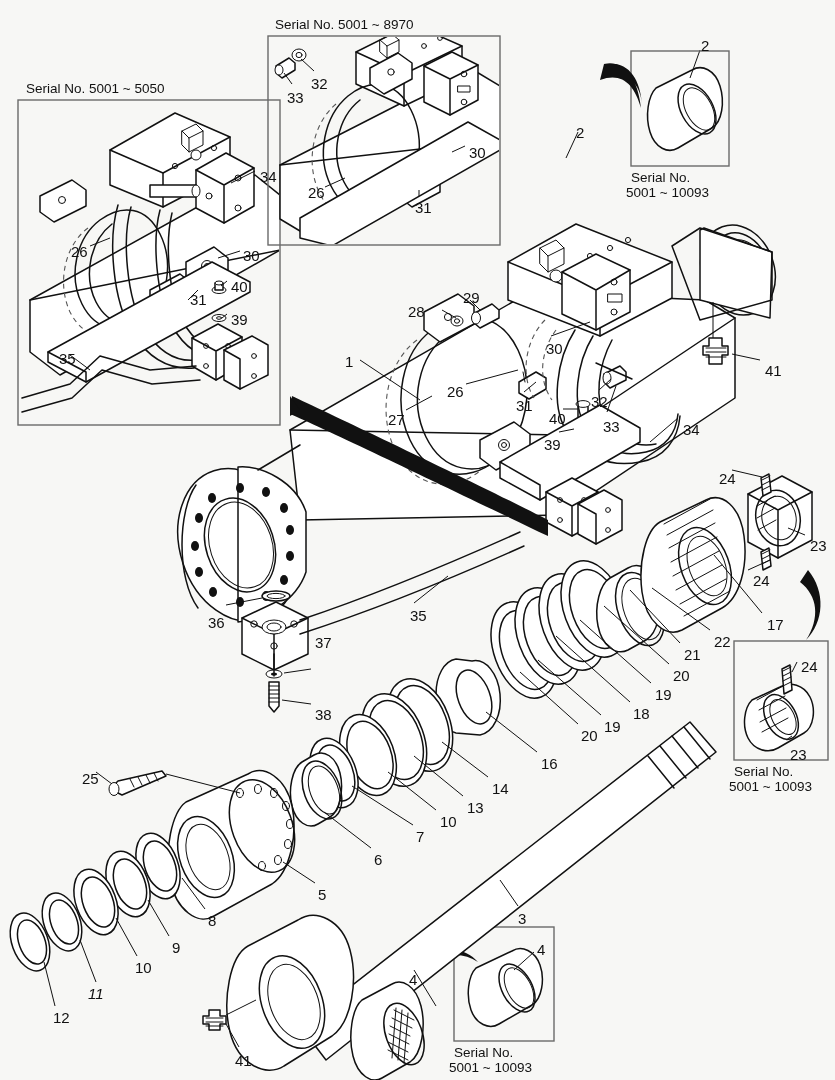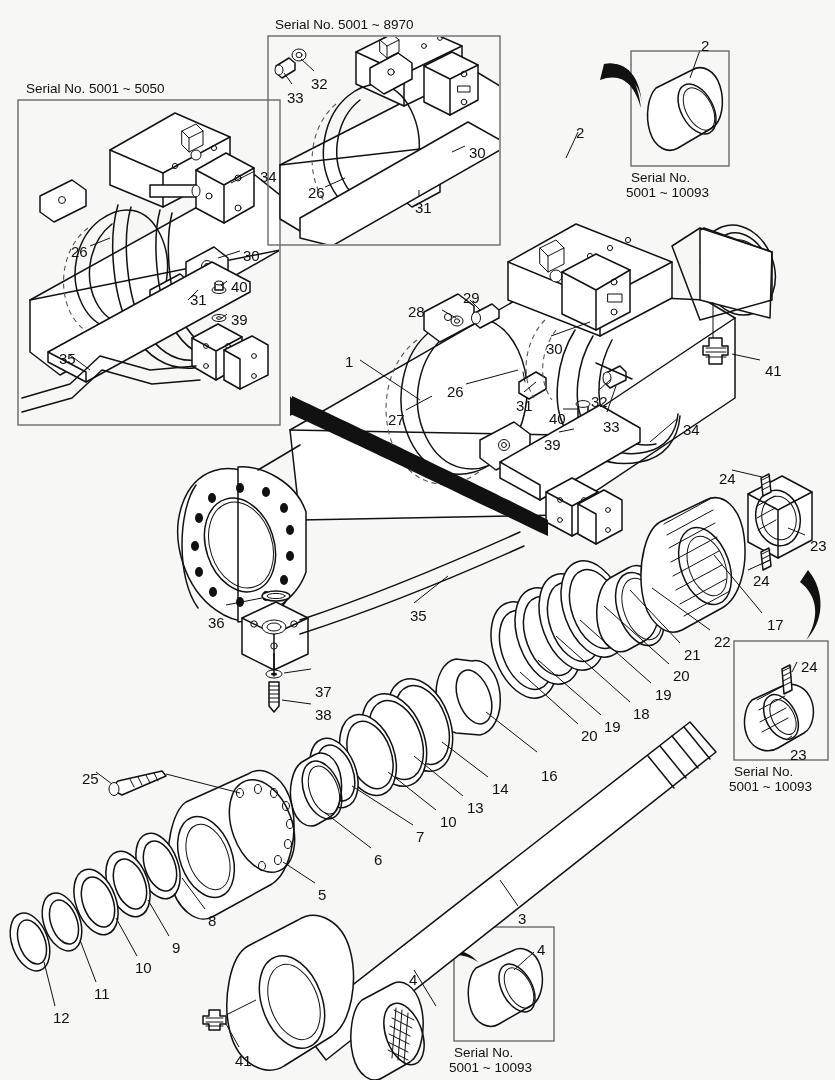--- a/index.html
+++ b/index.html
@@ -574,36 +574,36 @@
       <div class="callout" style="left: 810px; top: 538px;">23</div>
       <div class="callout" style="left: 753px; top: 573px;">24</div>
       <div class="callout" style="left: 767px; top: 617px;">17</div>
       <div class="callout" style="left: 714px; top: 634px;">22</div>
       <div class="callout" style="left: 684px; top: 647px;">21</div>
       <div class="callout" style="left: 673px; top: 668px;">20</div>
       <div class="callout" style="left: 655px; top: 687px;">19</div>
       <div class="callout" style="left: 633px; top: 706px;">18</div>
       <div class="callout" style="left: 604px; top: 719px;">19</div>
       <div class="callout" style="left: 581px; top: 728px;">20</div>
-      <div class="callout" style="left: 541px; top: 756px; margin-top: 12px;">16</div>
+      <div class="callout" style="left: 541px; top: 756px;">16</div>
       <div class="callout" style="left: 492px; top: 781px; text-align: right;">14</div>
       <div class="callout" style="left: 467px; top: 800px;">13</div>
       <div class="callout" style="left: 440px; top: 814px;">10</div>
       <div class="callout" style="left: 416px; top: 829px;">7</div>
       <div class="callout" style="left: 374px; top: 852px;">6</div>
       <div class="callout" style="left: 318px; top: 887px;">5</div>
       <div class="callout" style="left: 208px; top: 615px;">36</div>
       <div class="callout" style="left: 410px; top: 608px;">35</div>
-      <div class="callout" style="left: 315px; top: 684px;">37</div>
+      <div class="callout" style="left: 315px; top: 635px;">37</div>
       <div class="callout" style="left: 315px; top: 707px;">38</div>
       <div class="callout" style="left: 82px; top: 771px;">25</div>
       <div class="callout" style="left: 208px; top: 913px;">8</div>
       <div class="callout" style="left: 172px; top: 940px;">9</div>
       <div class="callout" style="left: 135px; top: 960px;">10</div>
-      <div class="callout" style="left: 94px; top: 986px;">11</div>
+      <div class="callout" style="left: 88px; top: 986px; font-style: italic;">11</div>
       <div class="callout" style="left: 53px; top: 1010px;">12</div>
       <div class="callout" style="left: 518px; top: 911px;">3</div>
       <div class="callout" style="left: 409px; top: 972px;">4</div>
       <div class="callout" style="left: 537px; top: 942px;">4</div>
       <div class="callout" style="left: 235px; top: 1053px;">41</div>
       <div class="callout" style="left: 801px; top: 659px;">24</div>
       <div class="callout" style="left: 790px; top: 747px;">23</div>
     </div>
 
 </div>

